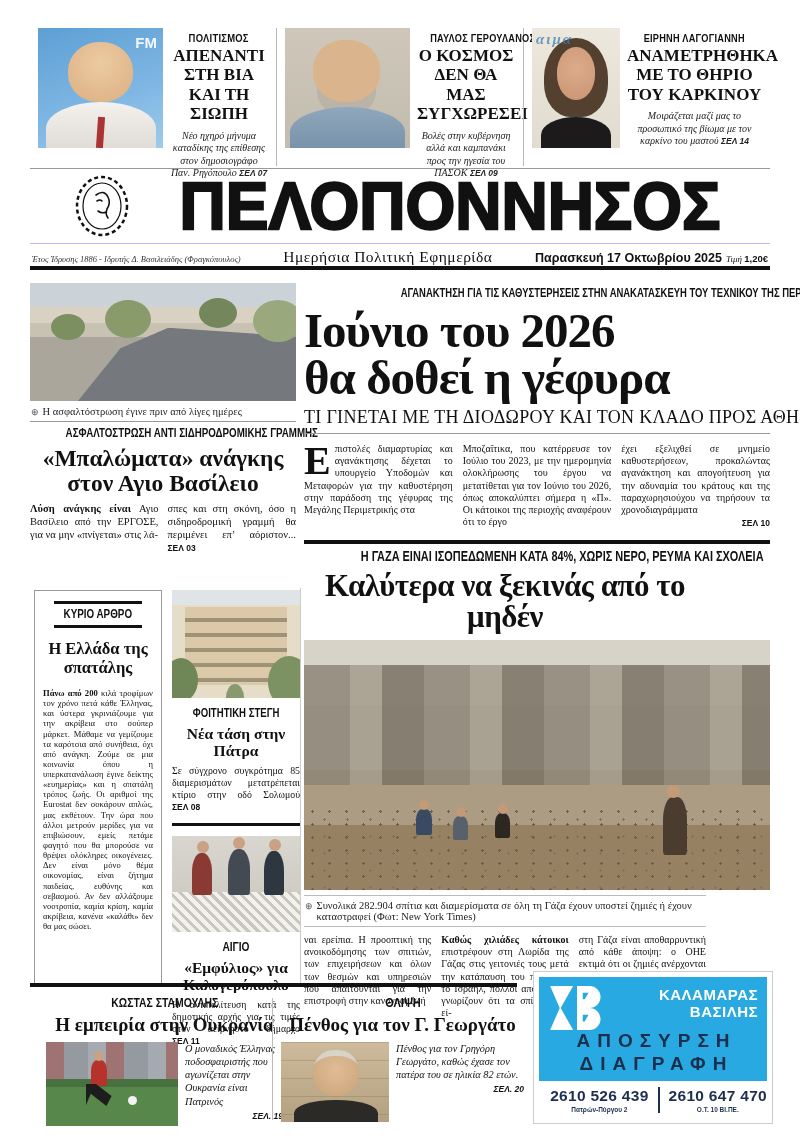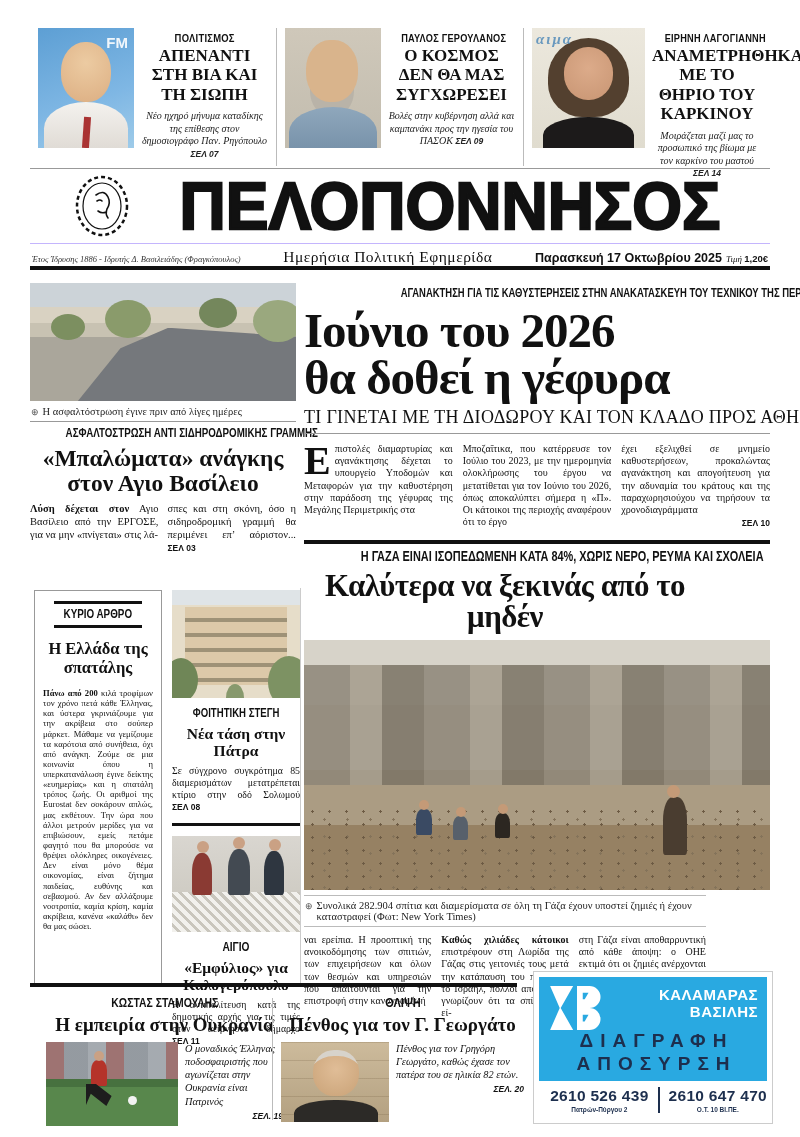--- a/index.html
+++ b/index.html
@@ -14,35 +14,35 @@
   
   #topstrip{position:absolute;left:30px;top:28px;width:740px;height:138px;display:flex;}
   .teaser{flex:1;display:flex;gap:7px;padding:0 8px;min-width:0;}
   .teaser+.teaser{border-left:1px solid #bbb;}
   .t-tx{flex:1;text-align:center;min-width:0;}
   .t-kick{font-size:11.5px;letter-spacing:.3px;margin:4px 0 2px;}
   .t-head{font-weight:bold;font-size:17px;line-height:1.14;margin:2px 0 6px;}
   .t-dek{font-style:italic;font-size:10px;line-height:1.25;color:#222;}
 
   .ph{position:relative;overflow:hidden;flex-shrink:0;background:#ccc;}
-  .ph-sm{width:96px;height:120px;}
+  .ph-sm{width:125px;height:120px;}
   .ph-man1{background:linear-gradient(160deg,#5d9fd4,#7fb7e4 60%,#9ecbe9);}
   .ph-man1::before{content:"";position:absolute;left:24%;top:12%;width:52%;height:50%;
      background:radial-gradient(circle at 50% 35%,#eccba2,#dcae82);border-radius:48% 48% 46% 46%;}
   .ph-man1::after{content:"";position:absolute;left:6%;bottom:-6%;width:88%;height:44%;
      background:linear-gradient(#f4f2ee,#ddd8d2);border-radius:50% 50% 0 0;}
   .fm{position:absolute;right:6px;top:6px;color:#fff;font-family:"Liberation Sans",sans-serif;
      font-weight:bold;font-size:15px;z-index:2;opacity:.9;}
   .tie{position:absolute;left:47%;bottom:0;width:7px;height:26%;background:#a33;z-index:3;transform:rotate(4deg);}
   .ph-man2{background:linear-gradient(#cfc8ba,#c2bcae);}
   .ph-man2::before{content:"";position:absolute;left:22%;top:10%;width:54%;height:52%;
      background:#d9b48c;border-radius:46%;box-shadow:0 18px 0 -4px #b9b3a8;}
   .ph-man2::after{content:"";position:absolute;left:4%;bottom:-8%;width:92%;height:42%;
      background:linear-gradient(#8fa7bc,#738ea6);border-radius:50% 50% 0 0;}
-  .ph-woman{width:113px;background:linear-gradient(#ece8dd,#e0dccf);}
+  .ph-woman{width:88px;background:linear-gradient(#ece8dd,#e0dccf);}
   .ph-woman::before{content:"";position:absolute;left:14%;top:8%;width:72%;height:66%;
      background:#53402f;border-radius:50% 50% 42% 42%;}
   .ph-woman::after{content:"";position:absolute;left:28%;top:16%;width:44%;height:44%;
      background:radial-gradient(circle at 50% 40%,#dcab8a,#c89573);border-radius:48%;}
   .w-top{position:absolute;left:10%;bottom:-4%;width:80%;height:30%;background:#1c1a1a;border-radius:50% 50% 0 0;}
   .w-script{position:absolute;left:4px;top:3px;width:80px;height:16px;color:#3e7fb5;
      font-style:italic;font-size:15px;font-weight:bold;opacity:.75;letter-spacing:2px;}
 
   
   #rule-top{position:absolute;left:30px;top:168px;width:740px;}
@@ -240,21 +240,21 @@
   <div id="lead-left">
     <div class="ph ph-road"></div>
     <div class="cap">
       <span class="cap-ic">⊕</span>
       <span>Η ασφαλτόστρωση έγινε πριν από λίγες ημέρες</span>
     </div>
     <div class="hr-thin"></div>
     <div class="kick"><span class="cond" style="font-size:12.5px;transform:scaleX(.78)">ΑΣΦΑΛΤΟΣΤΡΩΣΗ ΑΝΤΙ ΣΙΔΗΡΟΔΡΟΜΙΚΗΣ ΓΡΑΜΜΗΣ</span></div>
     <div class="hl">«Μπαλώματα» ανάγκης στον Αγιο Βασίλειο</div>
     <div class="cols2">
-      <div><b>Λύση δέχεται στον</b><span> Αγιο Βασίλειο από την ΕΡΓΟΣΕ, για να μην «πνίγεται» στις λά-</span></div>
+      <div><b>Λύση ανάγκης είναι</b><span> Αγιο Βασίλειο από την ΕΡΓΟΣΕ, για να μην «πνίγεται» στις λά-</span></div>
       <div><span>σπες και στη σκόνη, όσο η σιδηροδρομική γραμμή θα περιμένει επ’ αόριστον... </span><span class="pref">ΣΕΛ 03</span></div>
     </div>
   </div>
 
   <div id="lead-right">
     <div class="kick" style="text-align:center"><span class="cond" style="font-size:13.5px;transform:scaleX(.7)">ΑΓΑΝΑΚΤΗΣΗ ΓΙΑ ΤΙΣ ΚΑΘΥΣΤΕΡΗΣΕΙΣ ΣΤΗΝ ΑΝΑΚΑΤΑΣΚΕΥΗ ΤΟΥ ΤΕΧΝΙΚΟΥ ΤΗΣ ΠΕΡΙΜΕΤΡΙΚΗΣ</span></div>
     <div class="hl">
       <div>Ιούνιο του 2026</div>
       <div>θα δοθεί η γέφυρα</div>
     </div>
@@ -346,22 +346,22 @@
         <polygon points="2,2 26,2 13,25 26,48 2,48 12,25" fill="#fff"></polygon>
         <path d="M30 2 h13 a11 11 0 0 1 0 23 a11 11 0 0 1 0 23 h-13 z" fill="#fff"></path>
         <polygon points="36,9 42,9 38,16 36,16" fill="#29a9e1"></polygon>
         <polygon points="36,32 42,32 38,39 36,39" fill="#29a9e1"></polygon>
       </svg>
       <div class="ad-brand">
         <div>ΚΑΛΑΜΑΡΑΣ</div>
         <div>ΒΑΣΙΛΗΣ</div>
       </div>
       <div class="ad-words">
+        <div>ΑΠΟΣΥΡΣΗ</div>
         <div>ΔΙΑΓΡΑΦΗ</div>
-        <div>ΑΠΟΣΥΡΣΗ</div>
       </div>
     </div>
     <div class="ad-phones">
       <div class="phone"><b>2610 526 439</b><span>Πατρών-Πύργου 2</span></div>
       <div class="vsep"></div>
       <div class="phone"><b>2610 647 470</b><span>Ο.Τ. 10 ΒΙ.ΠΕ.</span></div>
     </div>
   </div>
 
 </div>

